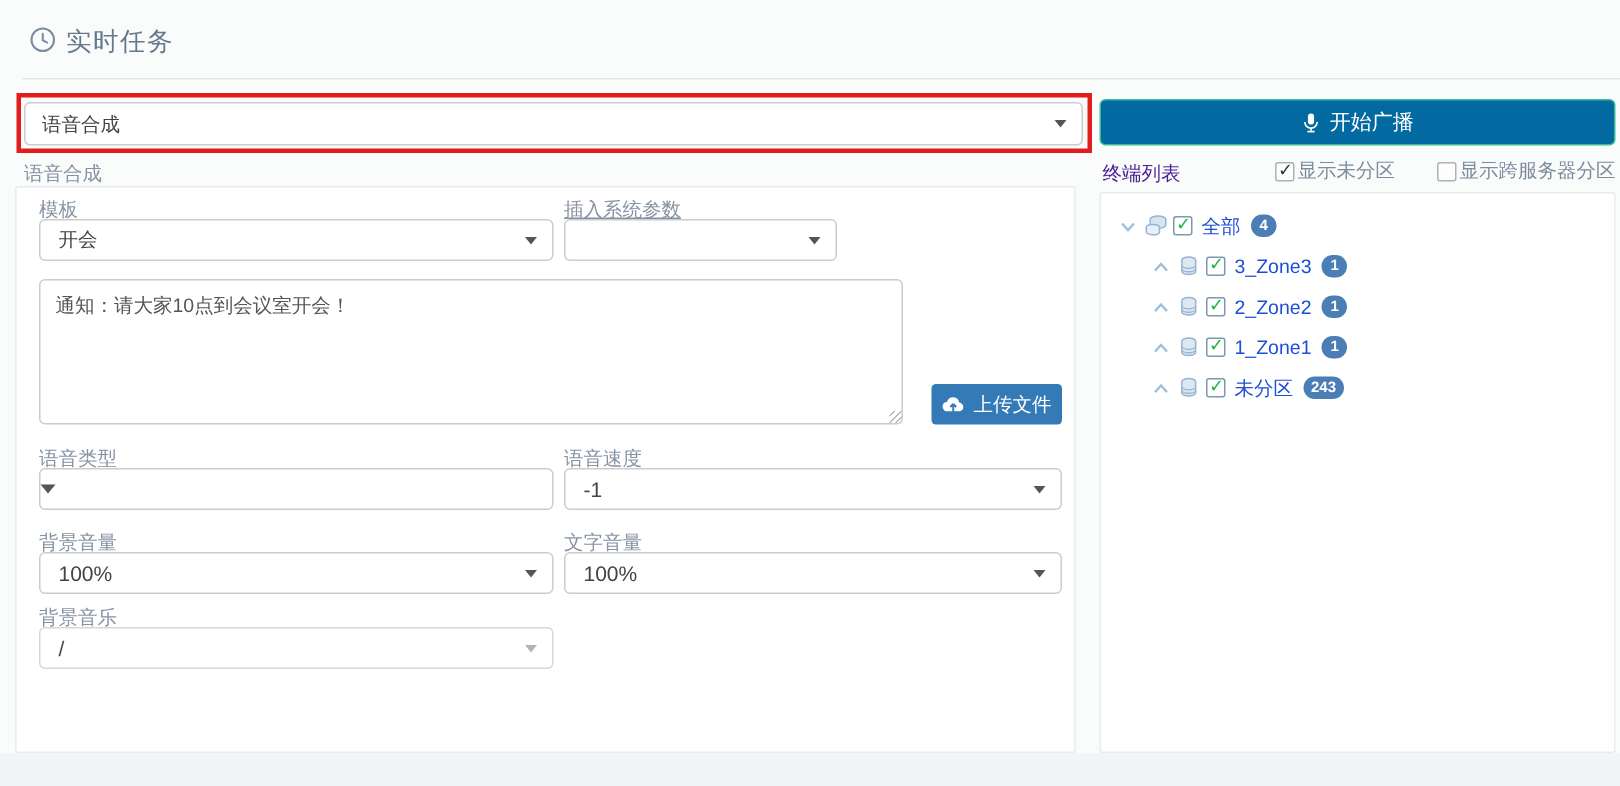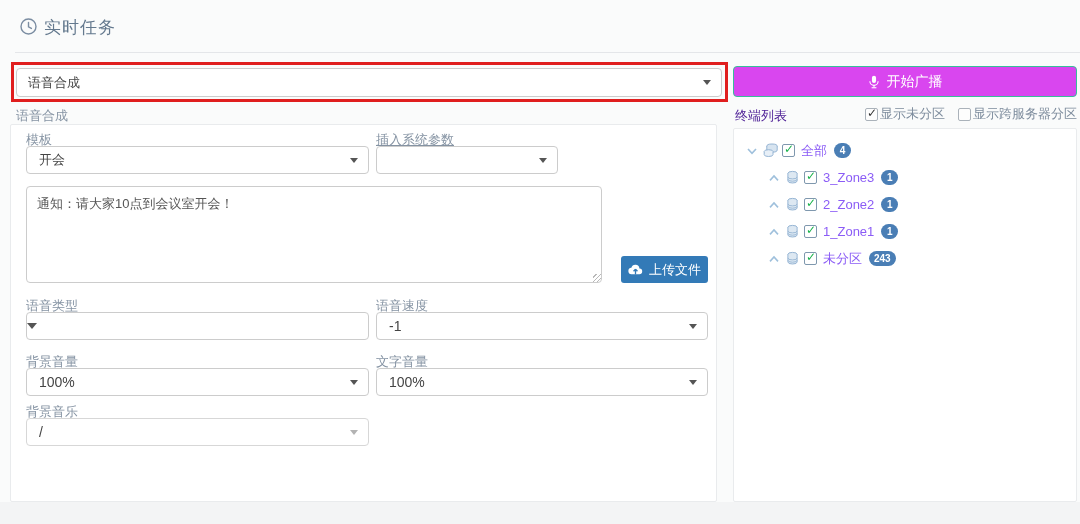--- a/index.html
+++ b/index.html
@@ -22,21 +22,21 @@
   
   .annotation { position:absolute; left:11px; top:62px; width:717px; height:40px; border:3px solid #e01e1e; pointer-events:none; z-index:20; }
   .task-select { left:16px; top:68px; width:706px; height:29px; }
 
   
   .lbl { font-size:13px; color:#8593a3; }
   .section-label { position:absolute; left:16px; top:107px; }
   .terminal-label { position:absolute; left:735px; top:107px; color:#4c1d95; }
 
   
-  .cb-row { position:absolute; left:850px; top:105px; width:227px; display:flex; justify-content:flex-end; gap:13px; }
+  .cb-row { position:absolute; left:850px; top:105px; width:227px; display:flex; justify-content:space-between; gap:13px; }
   .cb-group { display:flex; align-items:center; gap:2px; cursor:pointer; }
   .cb-box { width:13px; height:13px; background:#fdfdfd; border:1px solid #aab2ba; border-radius:2px; position:relative; }
   .cb-box.checked::after { content:"✓"; position:absolute; left:1px; top:-3px; font-size:12px; font-weight:bold; color:#333; }
   .cb-text { font-size:13px; color:#7d8c9d; }
 
   
   .panel { position:absolute; background:#fff; border:1px solid #e9ebed; border-radius:2px; }
   .left-panel { left:10px; top:124px; width:707px; height:378px; }
   .right-panel { left:733px; top:128px; width:344px; height:374px; }
 
@@ -51,28 +51,28 @@
 
   .btn { display:flex; align-items:center; justify-content:center; color:#fff; border-radius:3px; cursor:pointer; font-size:13px; white-space:nowrap; }
   .upload-btn { position:absolute; left:610px; top:131px; width:87px; height:27px; background:#337ab7; gap:6px; }
   .btn-row { position:absolute; left:498px; top:290px; height:26px; display:flex; }
   .btn-row .btn { height:26px; padding:0 10px; }
   .btn-del { background:#d9534f; }
   .btn-save { background:#3a78b5; }
   .btn-export { background:#2cbf96; }
 
   
-  .start-btn { position:absolute; left:733px; top:66px; width:344px; height:31px; background:#d946ef; border:1px solid #39bd99; border-radius:4px; display:flex; align-items:center; justify-content:center; gap:7px; color:#fff; font-size:14px; cursor:pointer; }
+  .start-btn { position:absolute; left:733px; top:66px; width:344px; height:31px; background:#0369a1; border:1px solid #39bd99; border-radius:4px; display:flex; align-items:center; justify-content:center; gap:7px; color:#fff; font-size:14px; cursor:pointer; }
 
   
   .tree { position:absolute; left:0; top:8px; width:100%; }
   .tree-row { display:flex; align-items:center; height:27px; gap:4px; cursor:pointer; }
   .tree-row.root { padding-left:11px; }
   .tree-row.child { padding-left:33px; }
-  .tree-label { font-size:13px; color:#8b5cf6; margin-left:2px;text-align:center; }
+  .tree-label { font-size:13px; color:#1d4ed8; margin-left:2px;text-align:center; }
   .badge { margin-left:3px; min-width:17px; height:15px; padding:0 5px; background:#4a7eb5; border-radius:8px; color:#fff; font-size:10px; font-weight:bold; display:flex; align-items:center; justify-content:center; }
   .tree-cb { width:13px; height:13px; border:1px solid #7f98ae; border-radius:2px; background:#fff; position:relative; }
   .tree-cb.checked::after { content:"✓"; position:absolute; left:1px; top:-3px; font-size:12px; font-weight:bold; color:#19b24b; }
   .chev { width:14px; height:14px; flex:0 0 14px; }
   .dbicon { width:15px; height:15px; flex:0 0 15px; }
 
   .bottom-strip { position:absolute; left:0; top:502px; width:1080px; height:22px; background:#f3f4f5; }
 </style>
 </head>
 <body>

